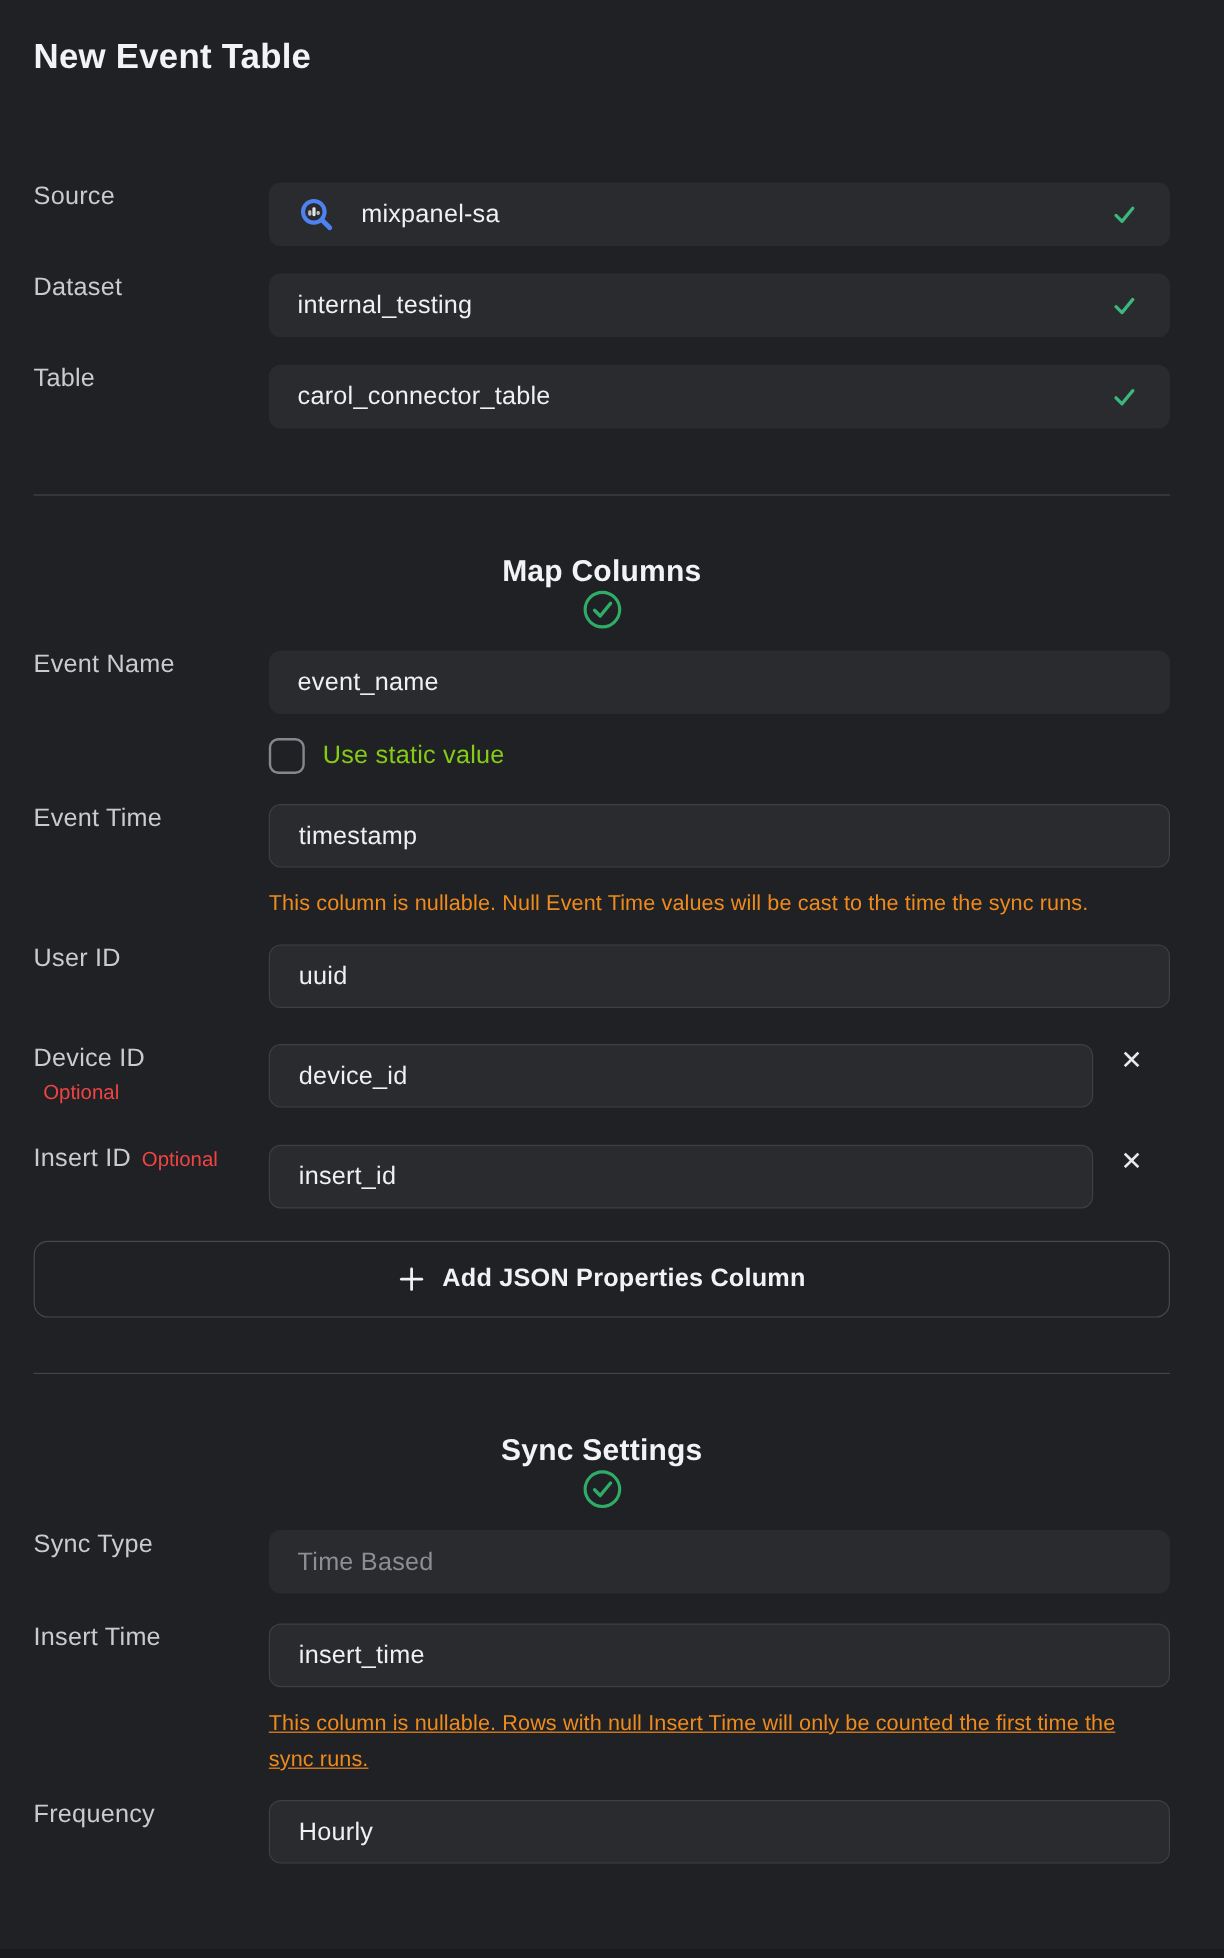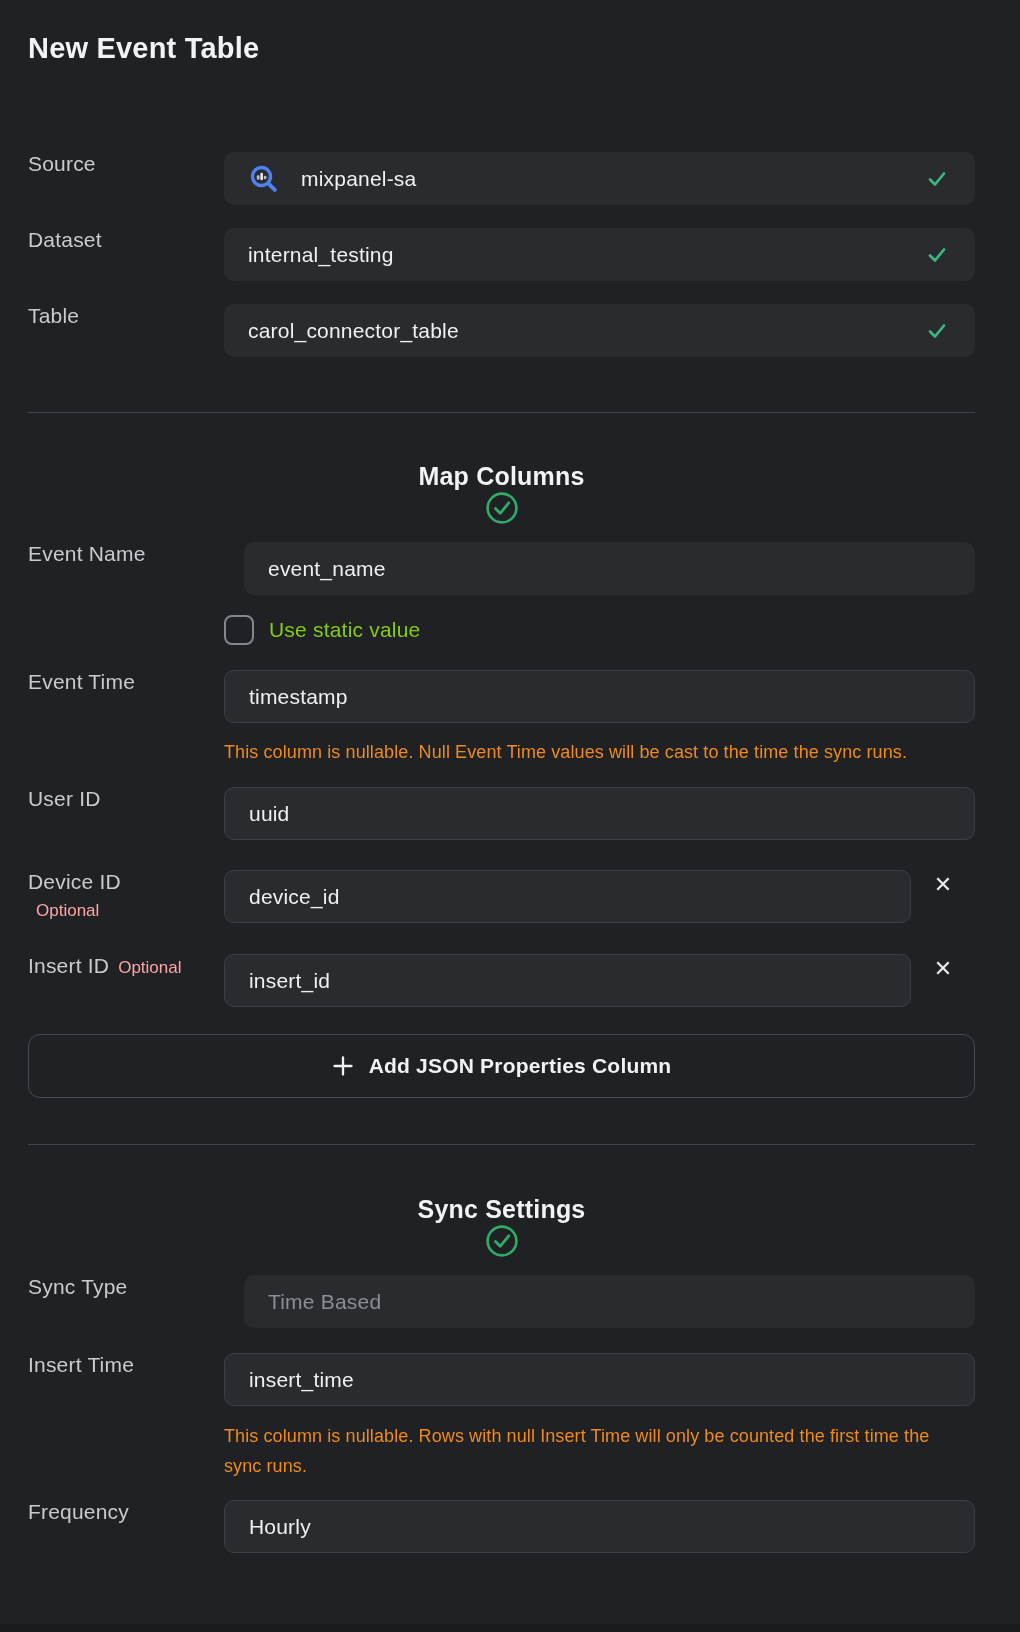--- a/index.html
+++ b/index.html
@@ -25,21 +25,21 @@
   .row.tight { margin-bottom: 0; }
   .label-col { width: 196px; flex: none; }
   .label {
     font-size: 21px;
     color: #c9cbce;
     font-weight: 400;
     letter-spacing: 0.2px;
   }
   .optional {
     font-size: 17px;
-    color: #fca5a5;
+    color: #ef4444;
     font-weight: 400;
   }
   .label-stack .optional { display: block; margin-top: 7px; padding-left: 8px; }
   .label-inline { display: flex; align-items: baseline; gap: 9px; flex-wrap: wrap; }
 
   .field {
     flex: 1;
     height: 53px;
     background: #2a2b2f;
     border-radius: 10px;
@@ -103,23 +103,23 @@
   }
 
   .warning {
     margin: 14px 0 0 196px;
     font-size: 18px;
     line-height: 30px;
     color: #ef8b1c;
     letter-spacing: 0.1px;
     max-width: 720px;
   }
-  .warning.second { margin-top: 15px; }
-
-  .mt-46 { margin-top: 46px; gap: 20px; }
+  .warning.second { margin-top: 15px; text-decoration: underline; }
+
+  .mt-46 { margin-top: 46px; }
   .mt-25 { margin-top: 25px; }
   .mt-20 { margin-top: 20px; }
   .mt-30 { margin-top: 30px; }
   .mt-31 { margin-top: 31px; }
   .mt-19 { margin-top: 19px; }
 
   .add-json-btn {
     margin-top: 27px;
     width: 100%;
     height: 64px;

